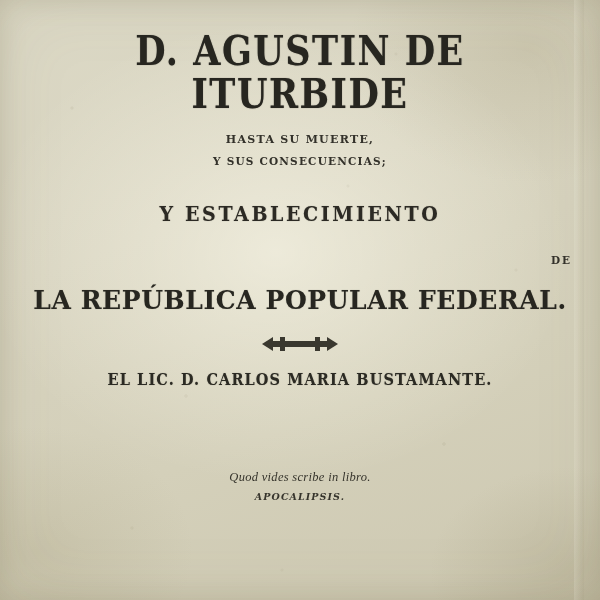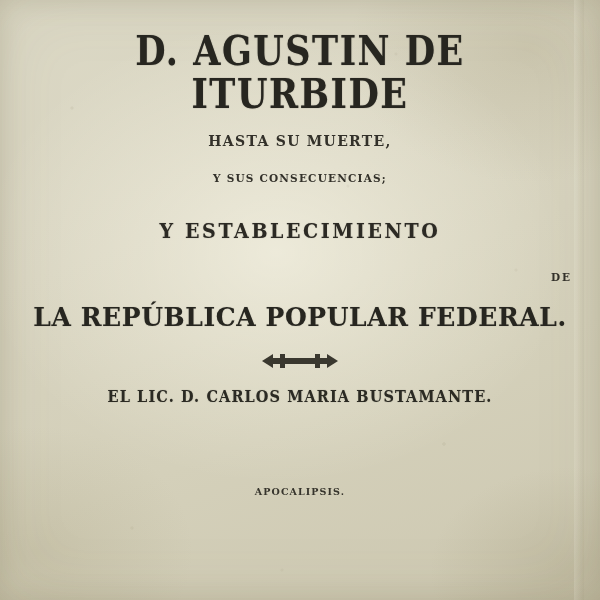--- a/index.html
+++ b/index.html
@@ -84,31 +84,31 @@
     margin-top: 16px;
     color: #272620;
     text-shadow: 0 0 1px rgba(40,38,30,0.45);
     transform: scaleY(1.18);
     transform-origin: center top;
   }
 
   .sub-a {
     font-family: "DejaVu Serif", serif;
     font-weight: bold;
-    font-size: 14px;
+    font-size: 11px;
     letter-spacing: 1.3px;
     margin-top: 32px;
     color: #33312a;
   }
   .sub-b {
     font-family: "DejaVu Serif", serif;
     font-weight: bold;
     font-size: 10.5px;
     letter-spacing: 1.2px;
-    margin-top: 23px;
+    margin-top: 9px;
     color: #33312a;
   }
 
   .establecimiento {
     font-family: "DejaVu Serif", serif;
     font-weight: bold;
     font-size: 19px;
     letter-spacing: 2.6px;
     margin-top: 34px;
     color: #2c2a24;
@@ -204,20 +204,21 @@
     letter-spacing: .3px;
     color: #36342c;
   }
   .epi-src {
     font-family: "DejaVu Serif", serif;
     font-weight: bold;
     font-size: 9.5px;
     letter-spacing: 1.1px;
     margin-top: 5px;
     color: #36342c;
+    font-style: italic;
   }
 </style>
 </head>
 <body>
 
 <div class="page">
   <div class="grain"></div>
   <div class="edge-shade"></div>
   <div class="fold"></div>
 
@@ -238,17 +239,18 @@
     <div class="ornament">
       <span class="orn-point orn-left"></span>
       <span class="orn-bar"></span>
       <span class="orn-point orn-right"></span>
     </div>
 
 
     <p class="line author-name">EL LIC. D. CARLOS MARIA BUSTAMANTE.</p>
 
     <div class="epigraph">
+      <p class="line epi-quote">Quod vides scribe in libro.</p>
       <p class="line epi-src">APOCALIPSIS.</p>
     </div>
 
   </div>
 </div>
 
 </body></html>

